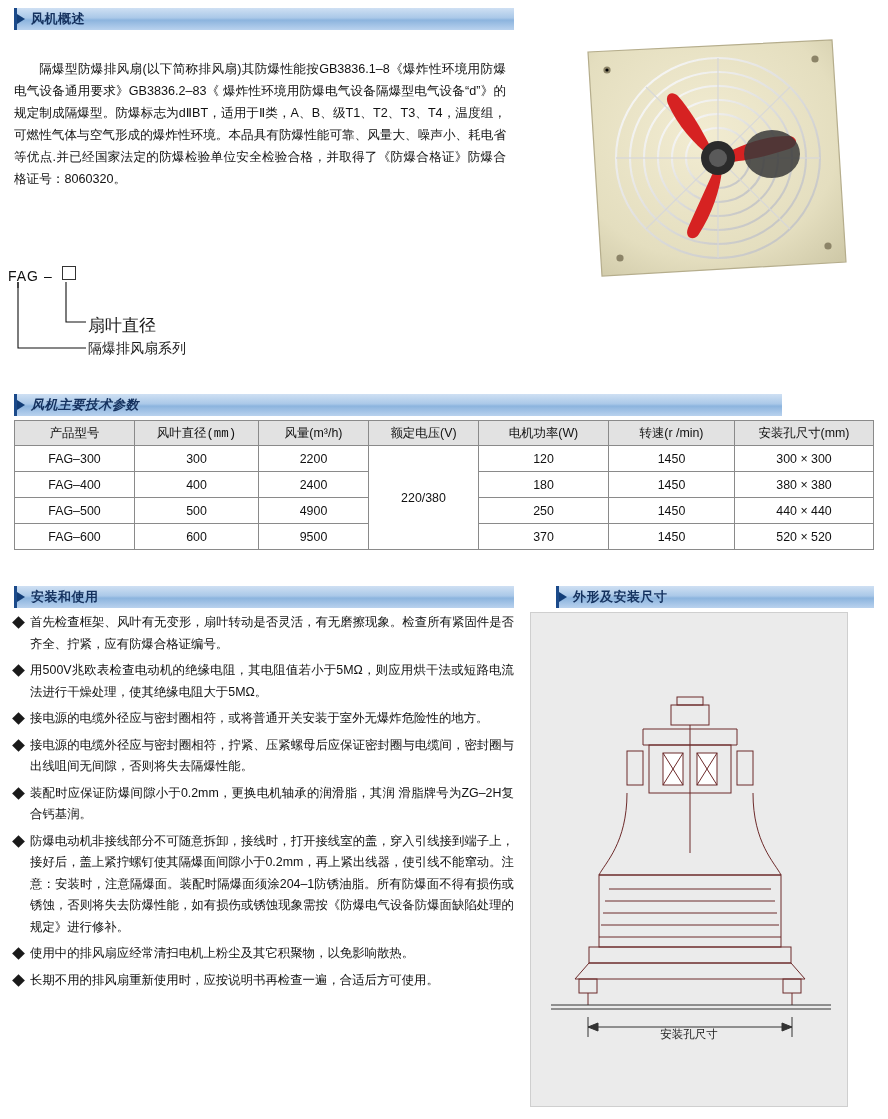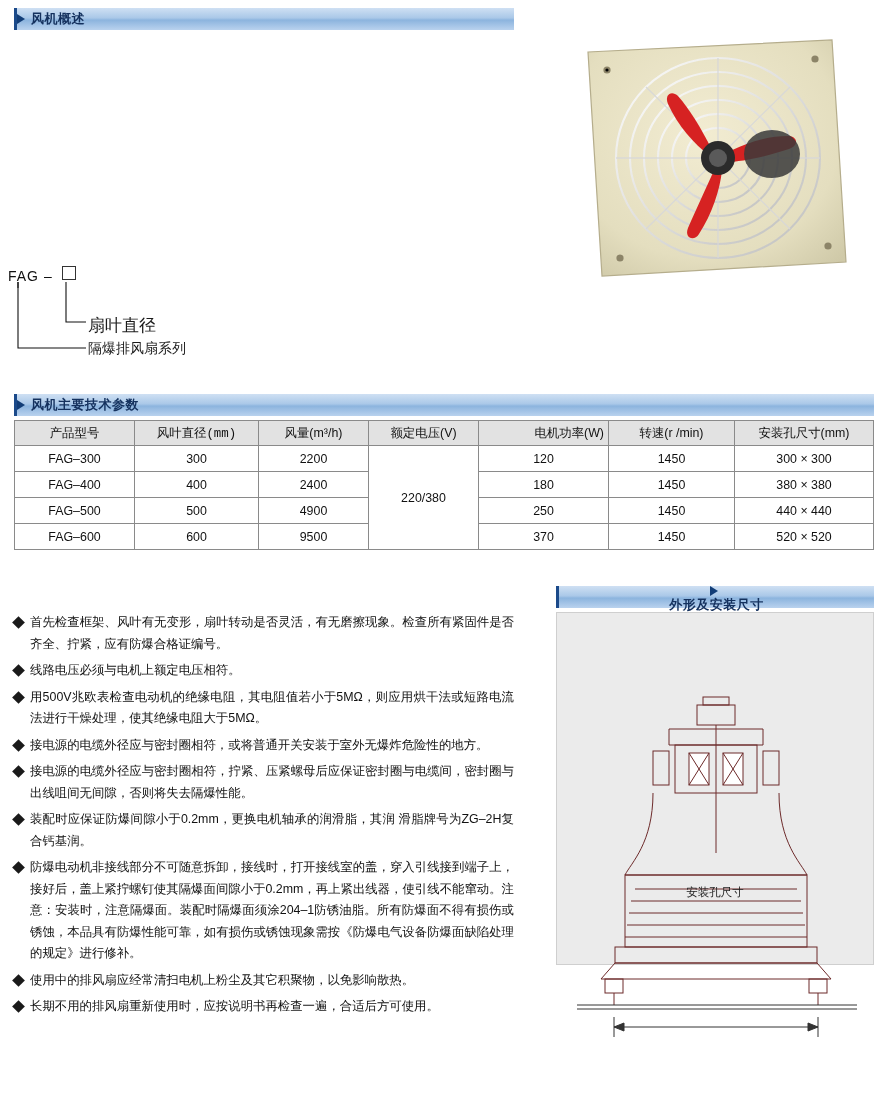--- a/index.html
+++ b/index.html
@@ -108,22 +108,22 @@
     width: 9px; height: 9px;
     background: #1a1a1a;
     transform: rotate(45deg);
     margin: 6px 7px 0 0;
   }
   .itxt { flex: 1 1 auto; text-align: justify; }
 
   
   .draw-panel {
     position: absolute;
-    left: 556px; top: 612px;
-    width: 318px; height: 353px;
+    left: 530px; top: 612px;
+    width: 318px; height: 495px;
     background: #ebebeb;
     border: 1px solid #cfcfcf;
   }
   .draw-svg { position:absolute; left: 0; top: 0; }
   .dim-label {
     position: absolute;
     left: 0; right: 0;
     bottom: 120px;
     text-align: center;
     font-size: 11.5px;
@@ -133,20 +133,23 @@
 </head>
 <body>
 
 <div class="page">
 
   <div class="bar" style="left:14px; top:8px; width:500px;">
     <span class="tri"></span>
     <span class="bt">风机概述</span>
   </div>
 
+  <div class="overview-text">
+    <p>隔爆型防爆排风扇(以下简称排风扇)其防爆性能按GB3836.1–8《爆炸性环境用防爆电气设备通用要求》GB3836.2–83《 爆炸性环境用防爆电气设备隔爆型电气设备“d”》的规定制成隔爆型。防爆标志为dⅡBT，适用于Ⅱ类，A、B、级T1、T2、T3、T4，温度组，可燃性气体与空气形成的爆炸性环境。本品具有防爆性能可靠、风量大、噪声小、耗电省等优点.并已经国家法定的防爆检验单位安全检验合格，并取得了《防爆合格证》防爆合格证号：8060320。</p>
+  </div>
 
   <div class="photo">
     <svg width="310" height="258" viewBox="0 0 310 258">
       <defs>
         <radialGradient id="plate" cx="45%" cy="40%" r="75%">
           <stop offset="0%" stop-color="#f2ecd2"></stop>
           <stop offset="70%" stop-color="#e4debf"></stop>
           <stop offset="100%" stop-color="#cfc9a8"></stop>
         </radialGradient>
         <linearGradient id="wireg" x1="0" y1="0" x2="1" y2="1">
@@ -198,33 +201,33 @@
     <div class="model-box"></div>
     <svg width="230" height="110" style="position:absolute;left:8px;top:18px;">
       <path d="M58,2 L58,42 L78,42" fill="none" stroke="#111" stroke-width="1.1"></path>
       <path d="M10,2 L10,68 L78,68" fill="none" stroke="#111" stroke-width="1.1"></path>
       <path d="M10,2 L10,8" fill="none" stroke="#111" stroke-width="1.1"></path>
     </svg>
     <div class="lbl1">扇叶直径</div>
     <div class="lbl2">隔爆排风扇系列</div>
   </div>
 
-  <div class="bar" style="left:14px; top:394px; width:860px;">
+  <div class="bar" style="left:14px; top:394px; width:768px;font-style:italic;">
     <span class="tri"></span>
     <span class="bt">风机主要技术参数</span>
   </div>
 
   <table class="tbl">
     <thead>
       <tr>
         <th style="width:120px;">产品型号</th>
         <th style="width:124px;font-family:Liberation Mono, monospace;">风叶直径(mm)</th>
         <th style="width:110px;">风量(m³/h)</th>
         <th style="width:110px;">额定电压(V)</th>
-        <th style="width:130px;text-align:right;">电机功率(W)</th>
+        <th style="width:130px;">电机功率(W)</th>
         <th style="width:126px;">转速(r /min)</th>
         <th>安装孔尺寸(mm)</th>
       </tr>
     </thead>
     <tbody>
       <tr>
         <td class="model">FAG–300</td>
         <td>300</td>
         <td>2200</td>
         <td rowspan="4">220/380</td>
@@ -252,54 +255,54 @@
         <td class="model">FAG–600</td>
         <td>600</td>
         <td>9500</td>
         <td>370</td>
         <td>1450</td>
         <td>520 × 520</td>
       </tr>
     </tbody>
   </table>
 
-
-  <div class="bar" style="left:556px; top:586px; width:318px;flex-direction:column;">
+  <div class="bar" style="left:14px; top:586px; width:500px;">
+    <span class="tri"></span>
+    <span class="bt">安装和使用</span>
+  </div>
+
+  <div class="bar" style="left:556px; top:586px; width:318px;">
     <span class="tri"></span>
     <span class="bt">外形及安装尺寸</span>
   </div>
 
   <div class="install">
     <div class="item">
       <span class="dia"></span>
       <span class="itxt">首先检查框架、风叶有无变形，扇叶转动是否灵活，有无磨擦现象。检查所有紧固件是否齐全、拧紧，应有防爆合格证编号。</span>
     </div>
     <div class="item">
       <span class="dia"></span>
-      <span class="itxt">线路电压必须与电机上额定电压相符。</span>
-    </div>
-    <div class="item">
-      <span class="dia"></span>
       <span class="itxt">用500V兆欧表检查电动机的绝缘电阻，其电阻值若小于5MΩ，则应用烘干法或短路电流法进行干燥处理，使其绝缘电阻大于5MΩ。</span>
     </div>
     <div class="item">
       <span class="dia"></span>
       <span class="itxt">接电源的电缆外径应与密封圈相符，或将普通开关安装于室外无爆炸危险性的地方。</span>
     </div>
     <div class="item">
       <span class="dia"></span>
       <span class="itxt">接电源的电缆外径应与密封圈相符，拧紧、压紧螺母后应保证密封圈与电缆间，密封圈与出线咀间无间隙，否则将失去隔爆性能。</span>
     </div>
     <div class="item">
       <span class="dia"></span>
       <span class="itxt">装配时应保证防爆间隙小于0.2mm，更换电机轴承的润滑脂，其润 滑脂牌号为ZG–2H复合钙基润。</span>
     </div>
     <div class="item">
       <span class="dia"></span>
-      <span class="itxt">防爆电动机非接线部分不可随意拆卸，接线时，打开接线室的盖，穿入引线接到端子上，接好后，盖上紧拧螺钉使其隔爆面间隙小于0.2mm，再上紧出线器，使引线不能窜动。注意：安装时，注意隔爆面。装配时隔爆面须涂204–1防锈油脂。所有防爆面不得有损伤或锈蚀，本品具有防爆性能可靠，如有损伤或锈蚀现象需按《防爆电气设备防爆面缺陷处理的规定》进行修补。</span>
+      <span class="itxt">防爆电动机非接线部分不可随意拆卸，接线时，打开接线室的盖，穿入引线接到端子上，接好后，盖上紧拧螺钉使其隔爆面间隙小于0.2mm，再上紧出线器，使引线不能窜动。注意：安装时，注意隔爆面。装配时隔爆面须涂204–1防锈油脂。所有防爆面不得有损伤或锈蚀，否则将失去防爆性能，如有损伤或锈蚀现象需按《防爆电气设备防爆面缺陷处理的规定》进行修补。</span>
     </div>
     <div class="item">
       <span class="dia"></span>
       <span class="itxt">使用中的排风扇应经常清扫电机上粉尘及其它积聚物，以免影响散热。</span>
     </div>
     <div class="item">
       <span class="dia"></span>
       <span class="itxt">长期不用的排风扇重新使用时，应按说明书再检查一遍，合适后方可使用。</span>
     </div>
   </div>

